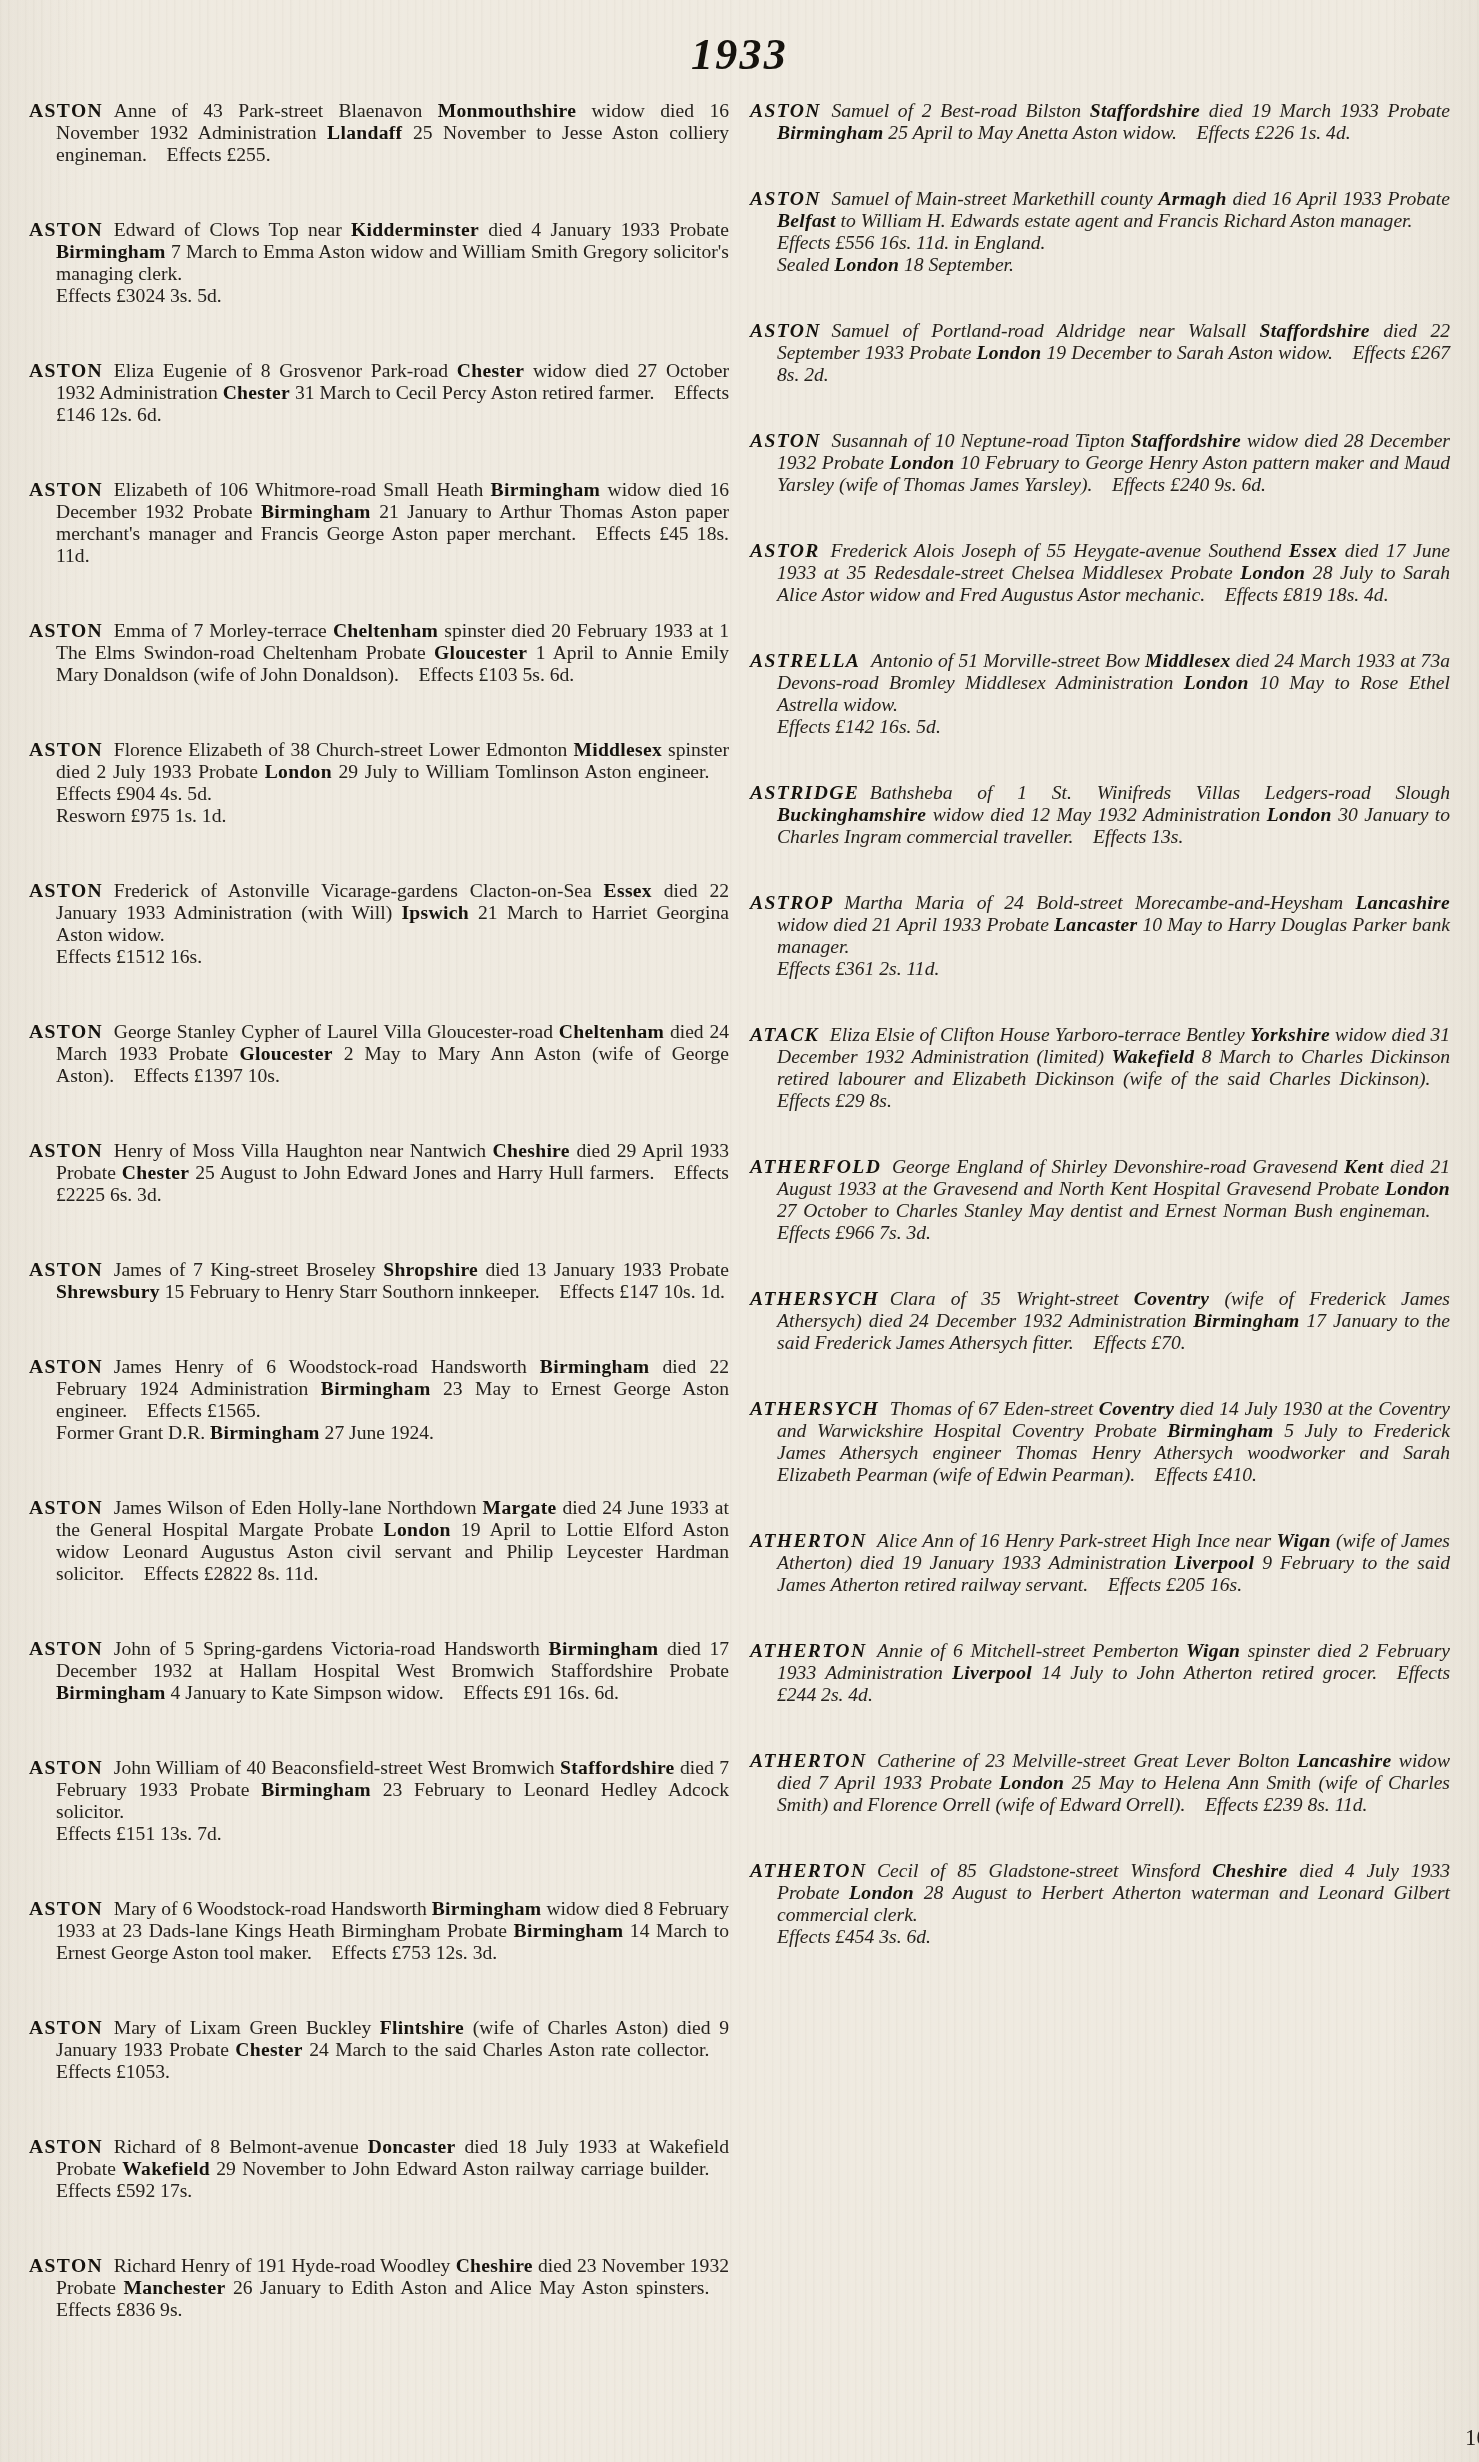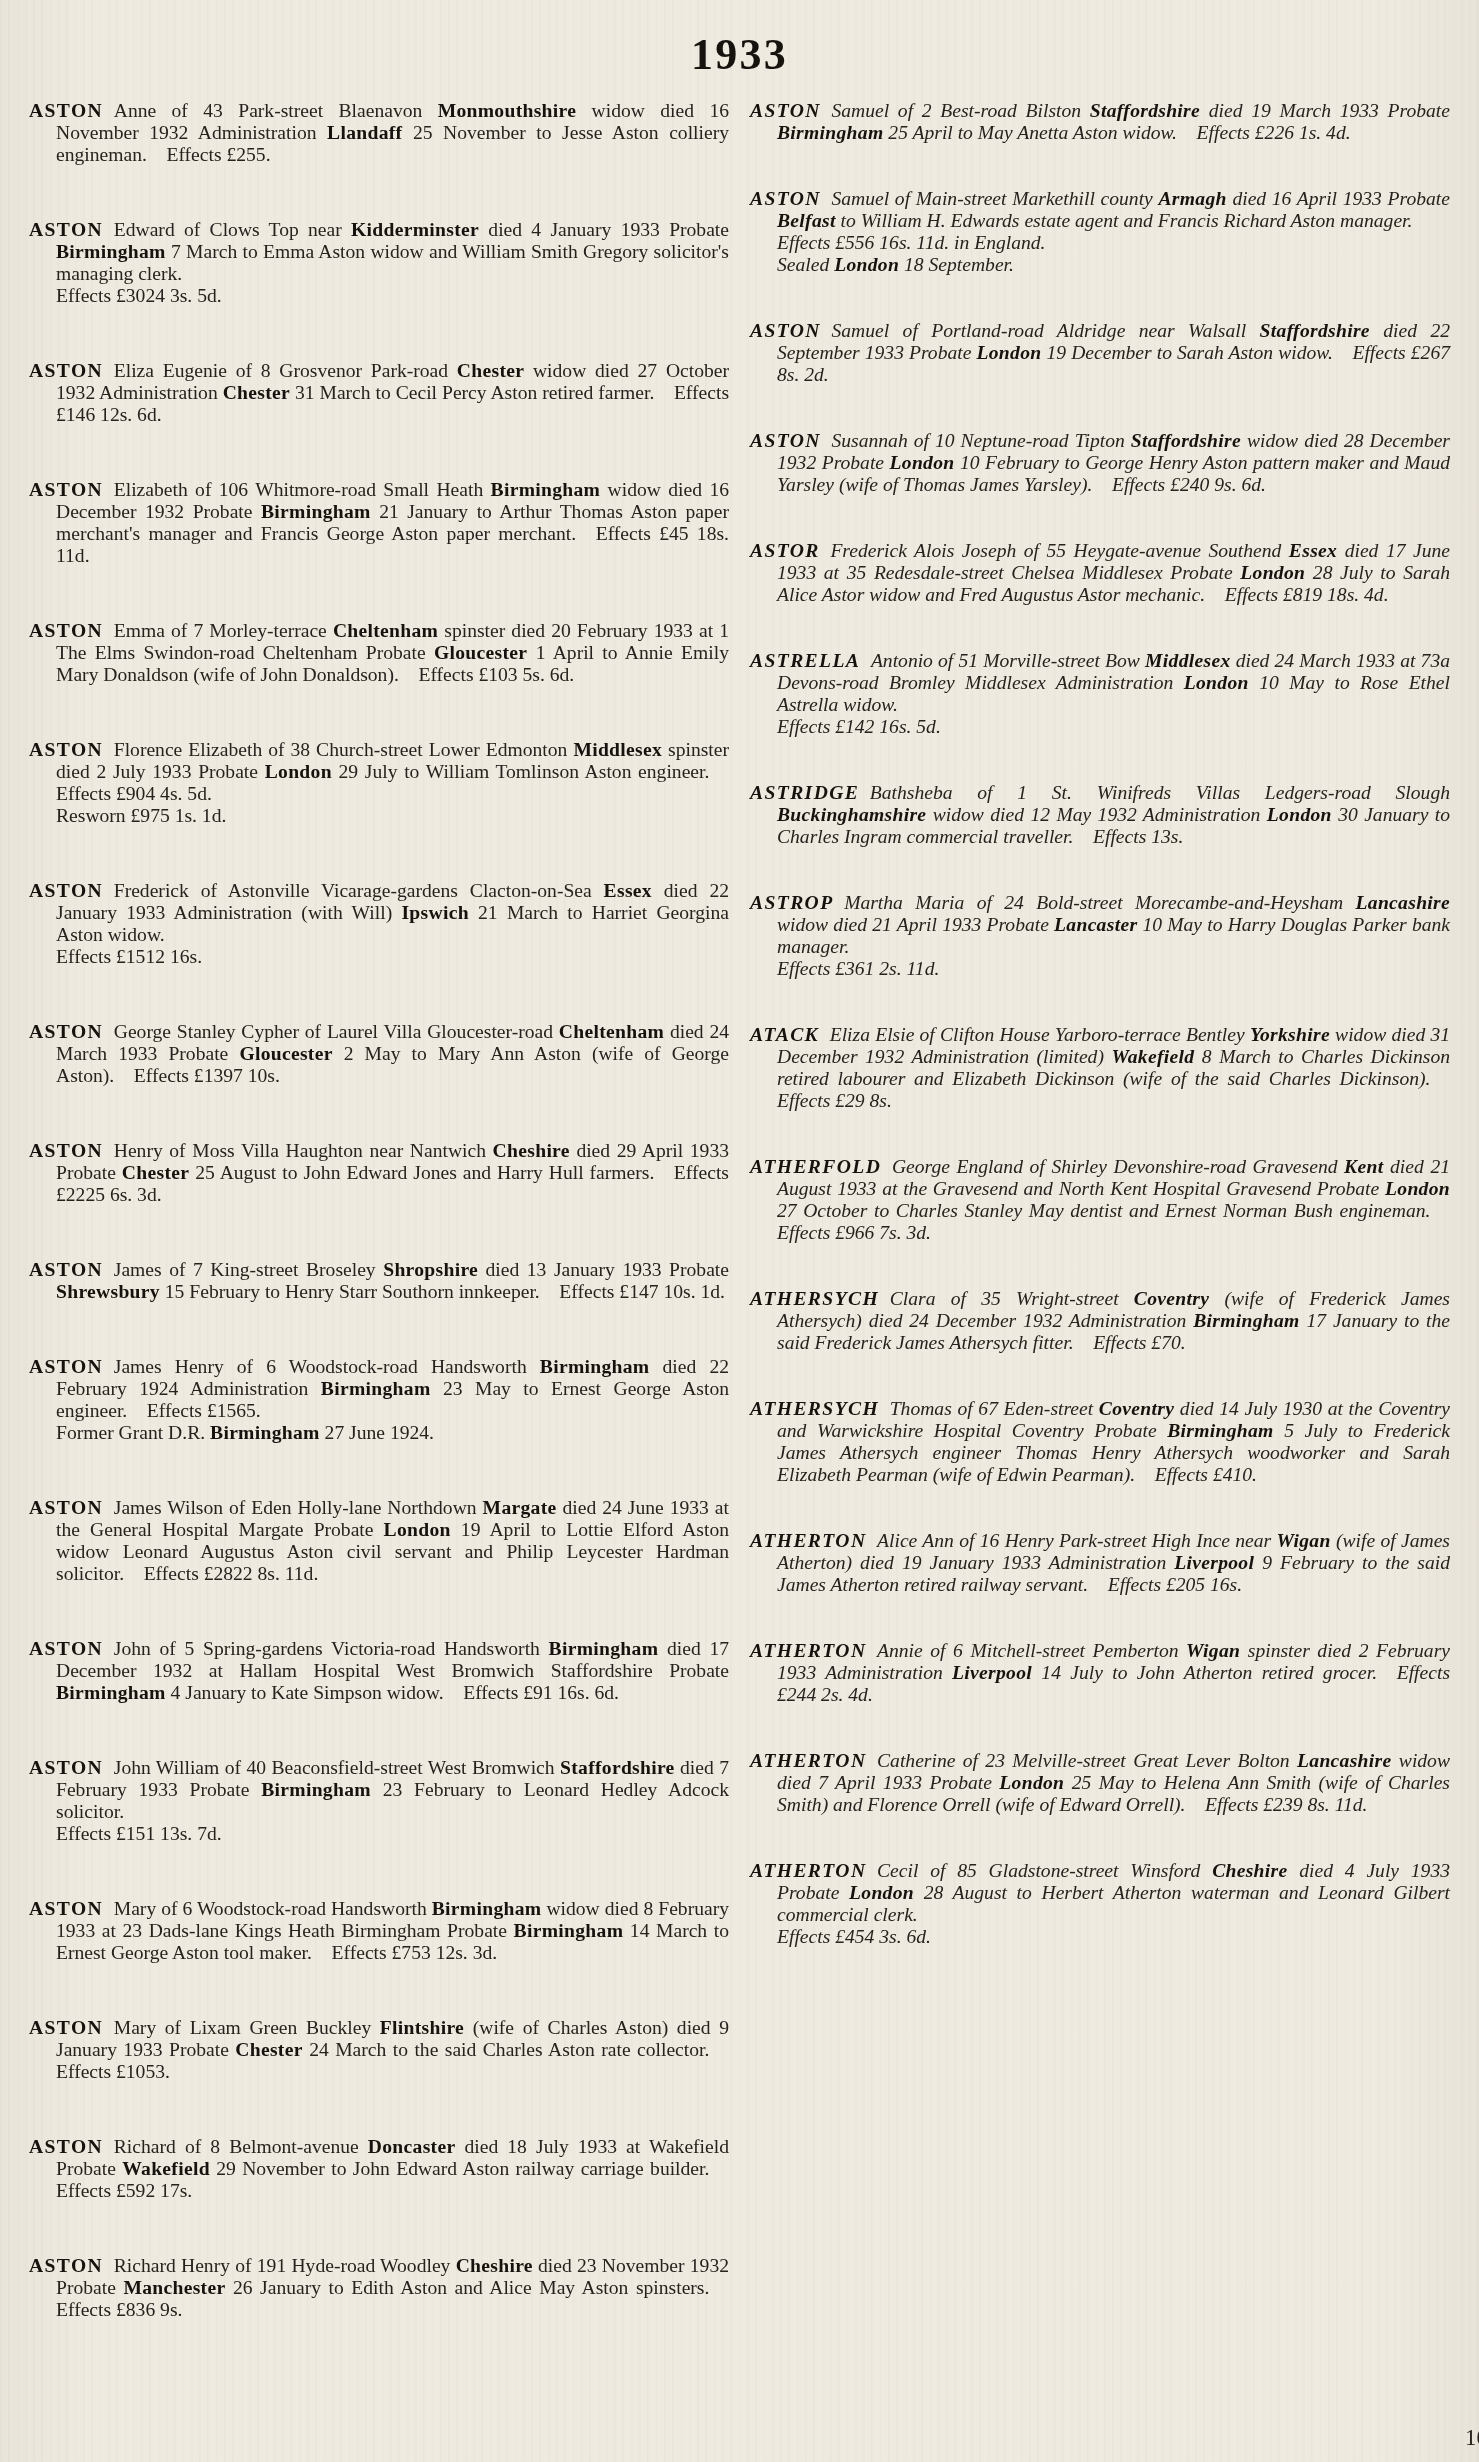--- a/index.html
+++ b/index.html
@@ -21,20 +21,21 @@
     font-family: "Liberation Serif", "DejaVu Serif", serif;
     color: #221f1b;
   }
   .page-title {
     text-align: center;
     font-size: 44px;
     font-weight: 700;
     letter-spacing: 2.3px;
     padding-top: 29px;
     color: #16130e;
+    font-style: italic;
   }
   .columns {
     display: flex;
     gap: 21px;
     padding: 19.6px 29px 0 29px;
     box-sizing: border-box;
   }
   .col {
     width: 700px;
     box-sizing: border-box;

